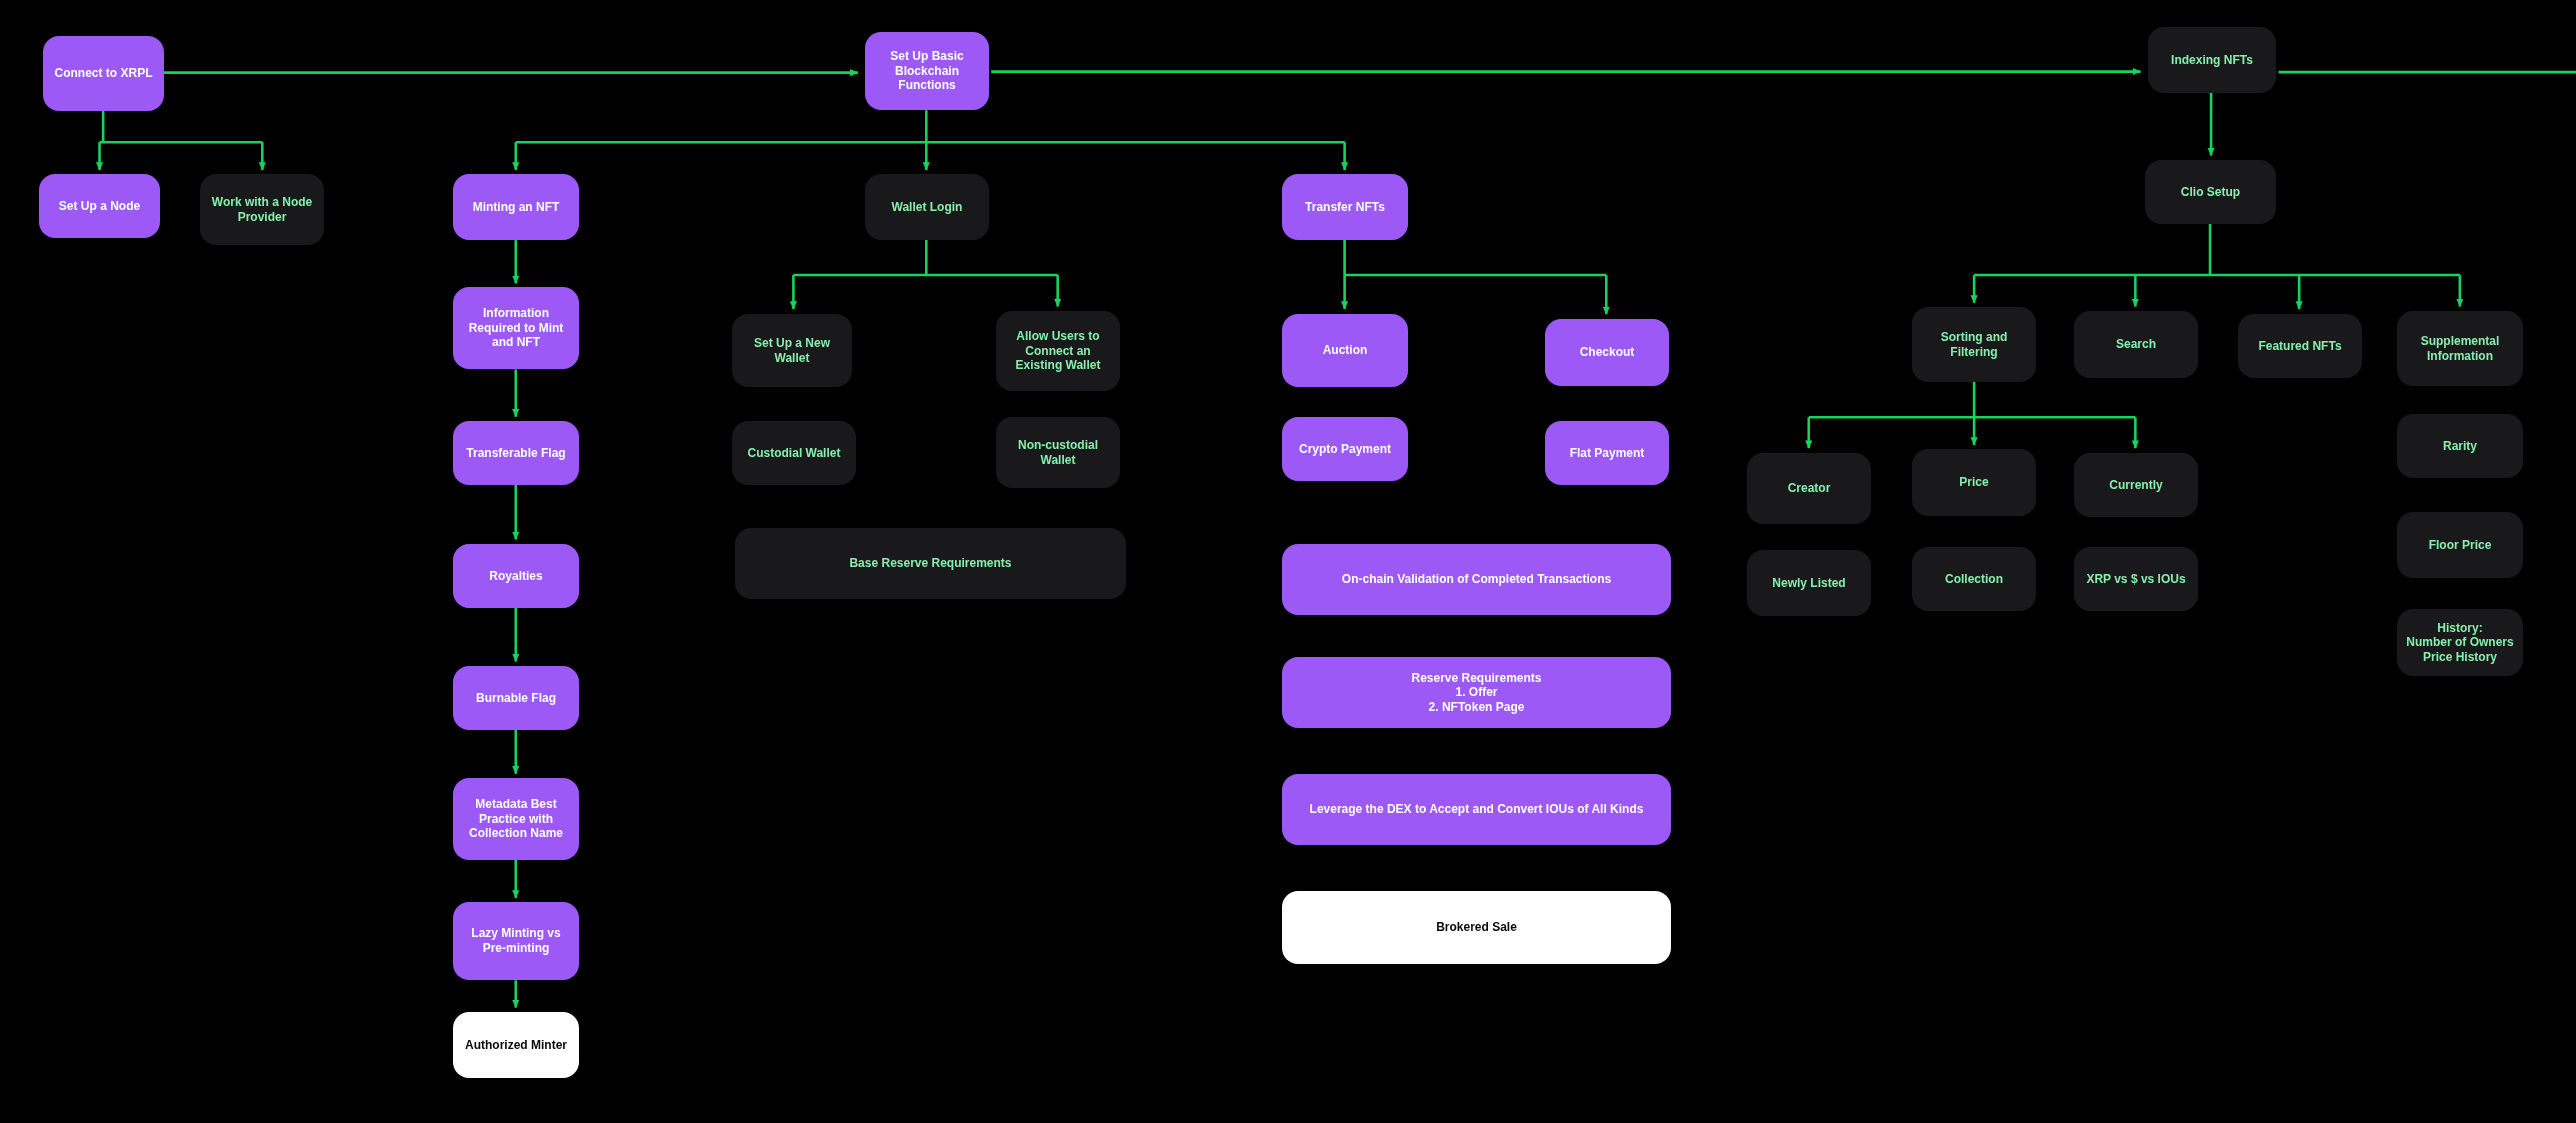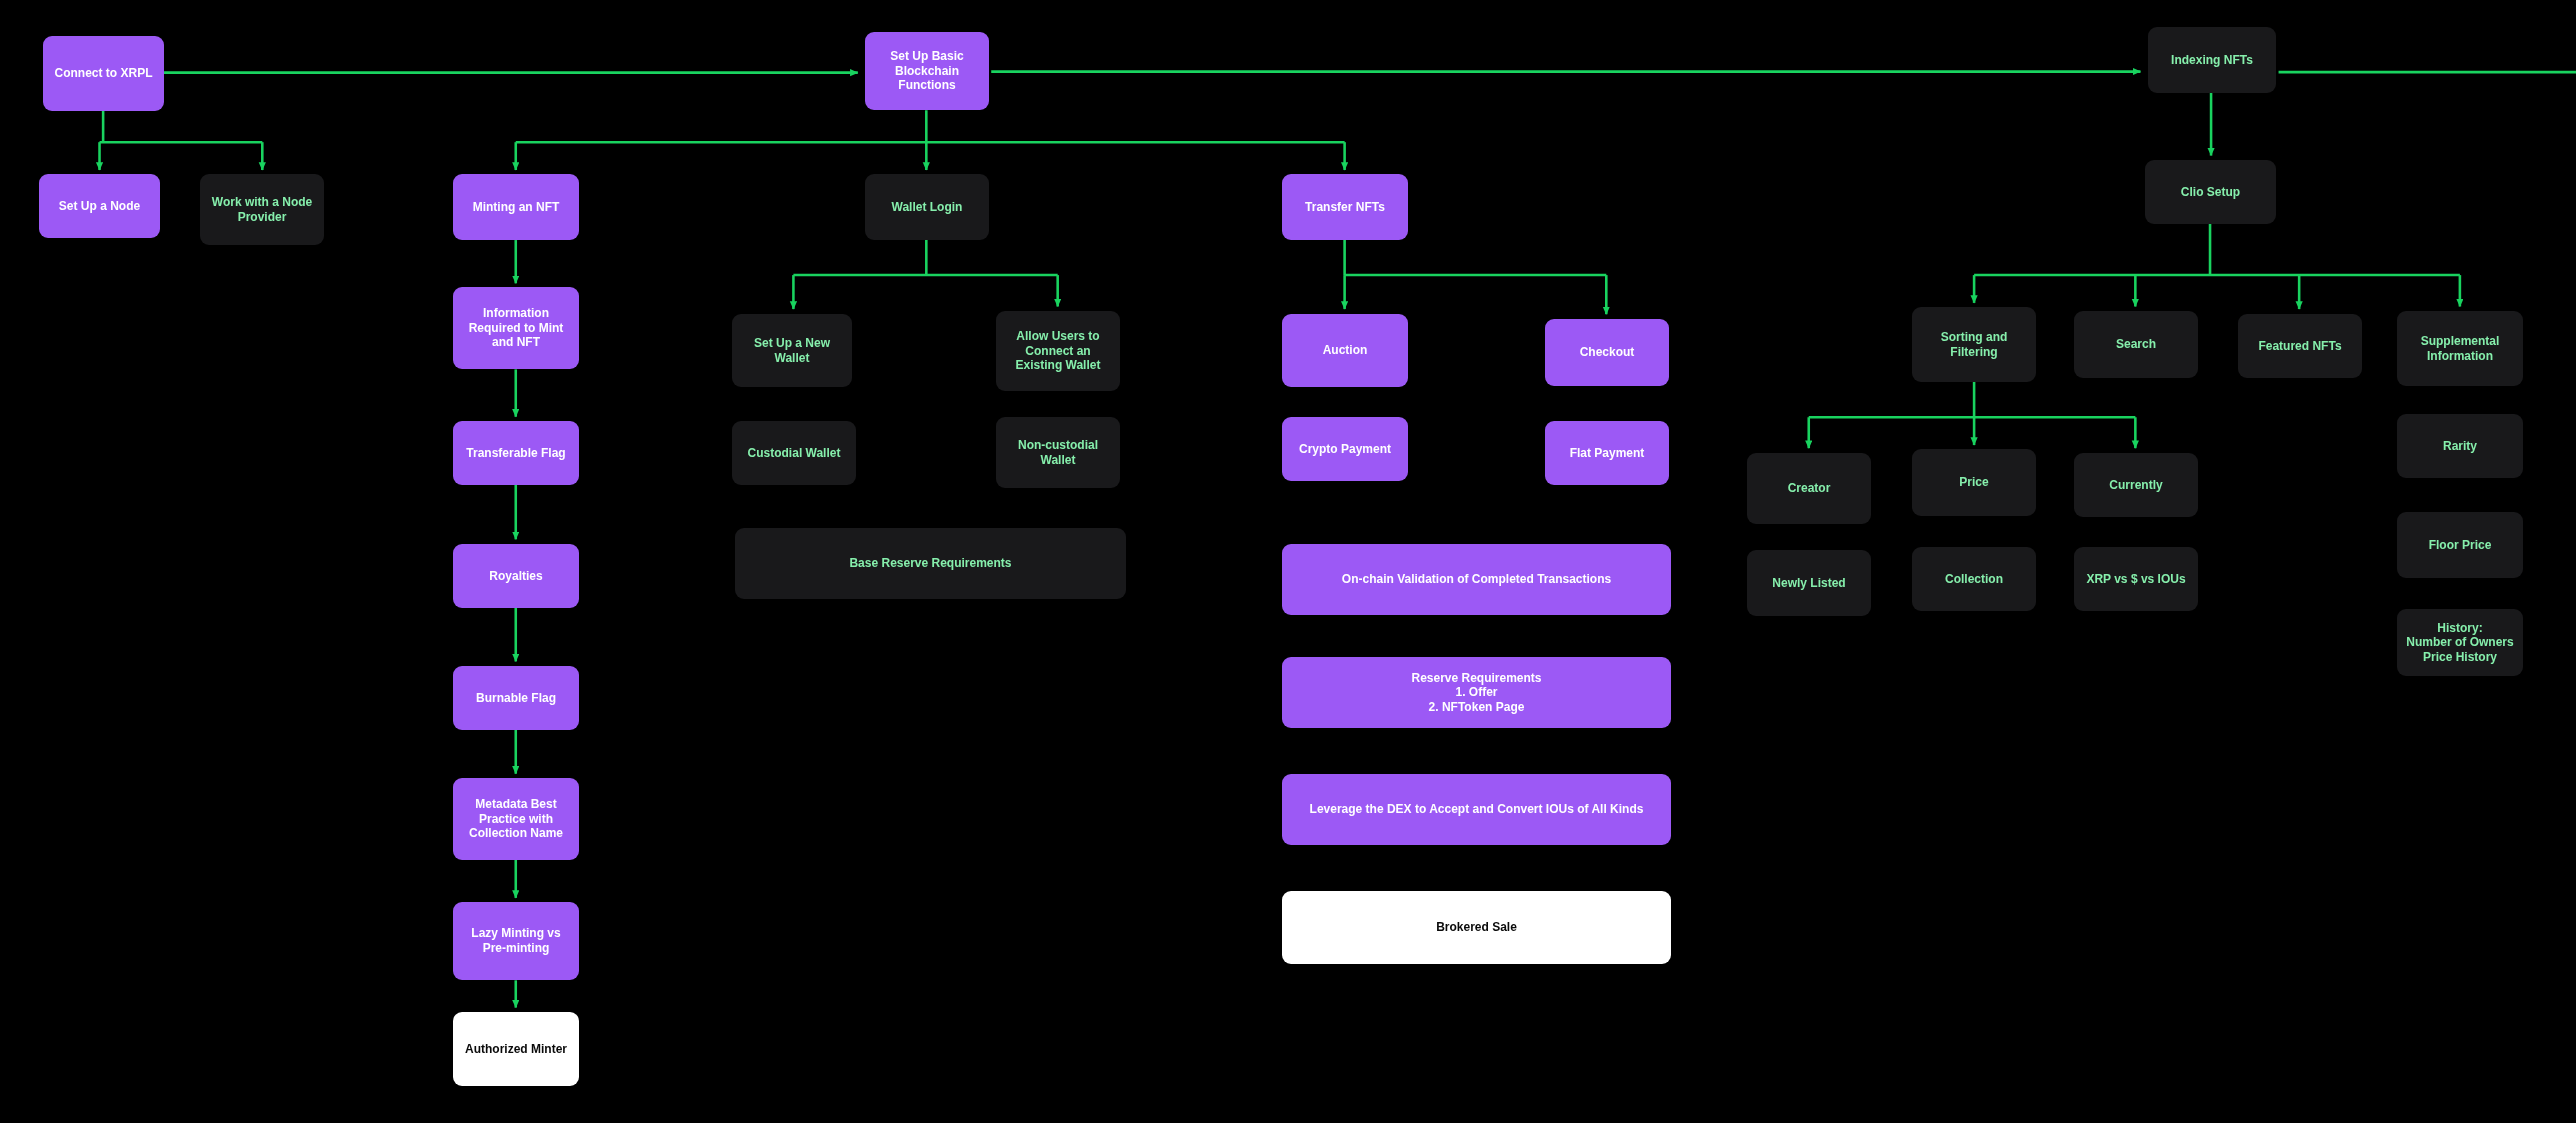--- a/index.html
+++ b/index.html
@@ -1,21 +1,21 @@
 <!DOCTYPE html>
 <html style="font-size:8.2px"><head>
 <meta charset="utf-8">
 <style>
   html,body{margin:0;padding:0;background:#000;}
   body{width:2784px;height:1123px;position:relative;overflow:hidden;
        font-family:"Liberation Sans",sans-serif;}
   #canvas{position:absolute;inset:0;width:2784px;height:1123px;}
   svg.wires{position:absolute;left:0;top:0;pointer-events:none;}
   .node{position:absolute;display:flex;align-items:center;justify-content:center;
-        text-align:center;border-radius:9px;box-sizing:border-box;padding:4.1px 7.2px;
+        text-align:center;border-radius:16px;box-sizing:border-box;padding:4.1px 7.2px;
         font-weight:bold;font-size:12px;line-height:1.22;cursor:pointer;}
   .node.purple{background:#9c59f5;color:#ffffff;}
   .node.dark{background:#19191b;color:#86efac;}
   .node.white{background:#ffffff;color:#0a0a0a;}
   .lbl{white-space:pre-line;}
 </style>
 </head>
 <body>
 
 <div id="canvas">
@@ -115,21 +115,21 @@
     </div>
   <div class="node purple" style="left:453px;top:666px;width:126px;height:64px">
       <span class="lbl">Burnable Flag</span>
     </div>
   <div class="node purple" style="left:453px;top:778px;width:126px;height:82px">
       <span class="lbl">Metadata Best Practice with Collection Name</span>
     </div>
   <div class="node purple" style="left:453px;top:902px;width:126px;height:78px">
       <span class="lbl">Lazy Minting vs Pre-minting</span>
     </div>
-  <div class="node white" style="left:453px;top:1012px;width:126px;height:74px">
+  <div class="node white" style="left:453px;top:1012px;width:126px;height:66px">
       <span class="lbl">Authorized Minter</span>
     </div>
 
   <div class="node dark" style="left:732px;top:314px;width:120px;height:73px">
       <span class="lbl">Set Up a New Wallet</span>
     </div>
   <div class="node dark" style="left:996px;top:311px;width:124px;height:80px">
       <span class="lbl">Allow Users to Connect an Existing Wallet</span>
     </div>
   <div class="node dark" style="left:732px;top:421px;width:124px;height:64px">

